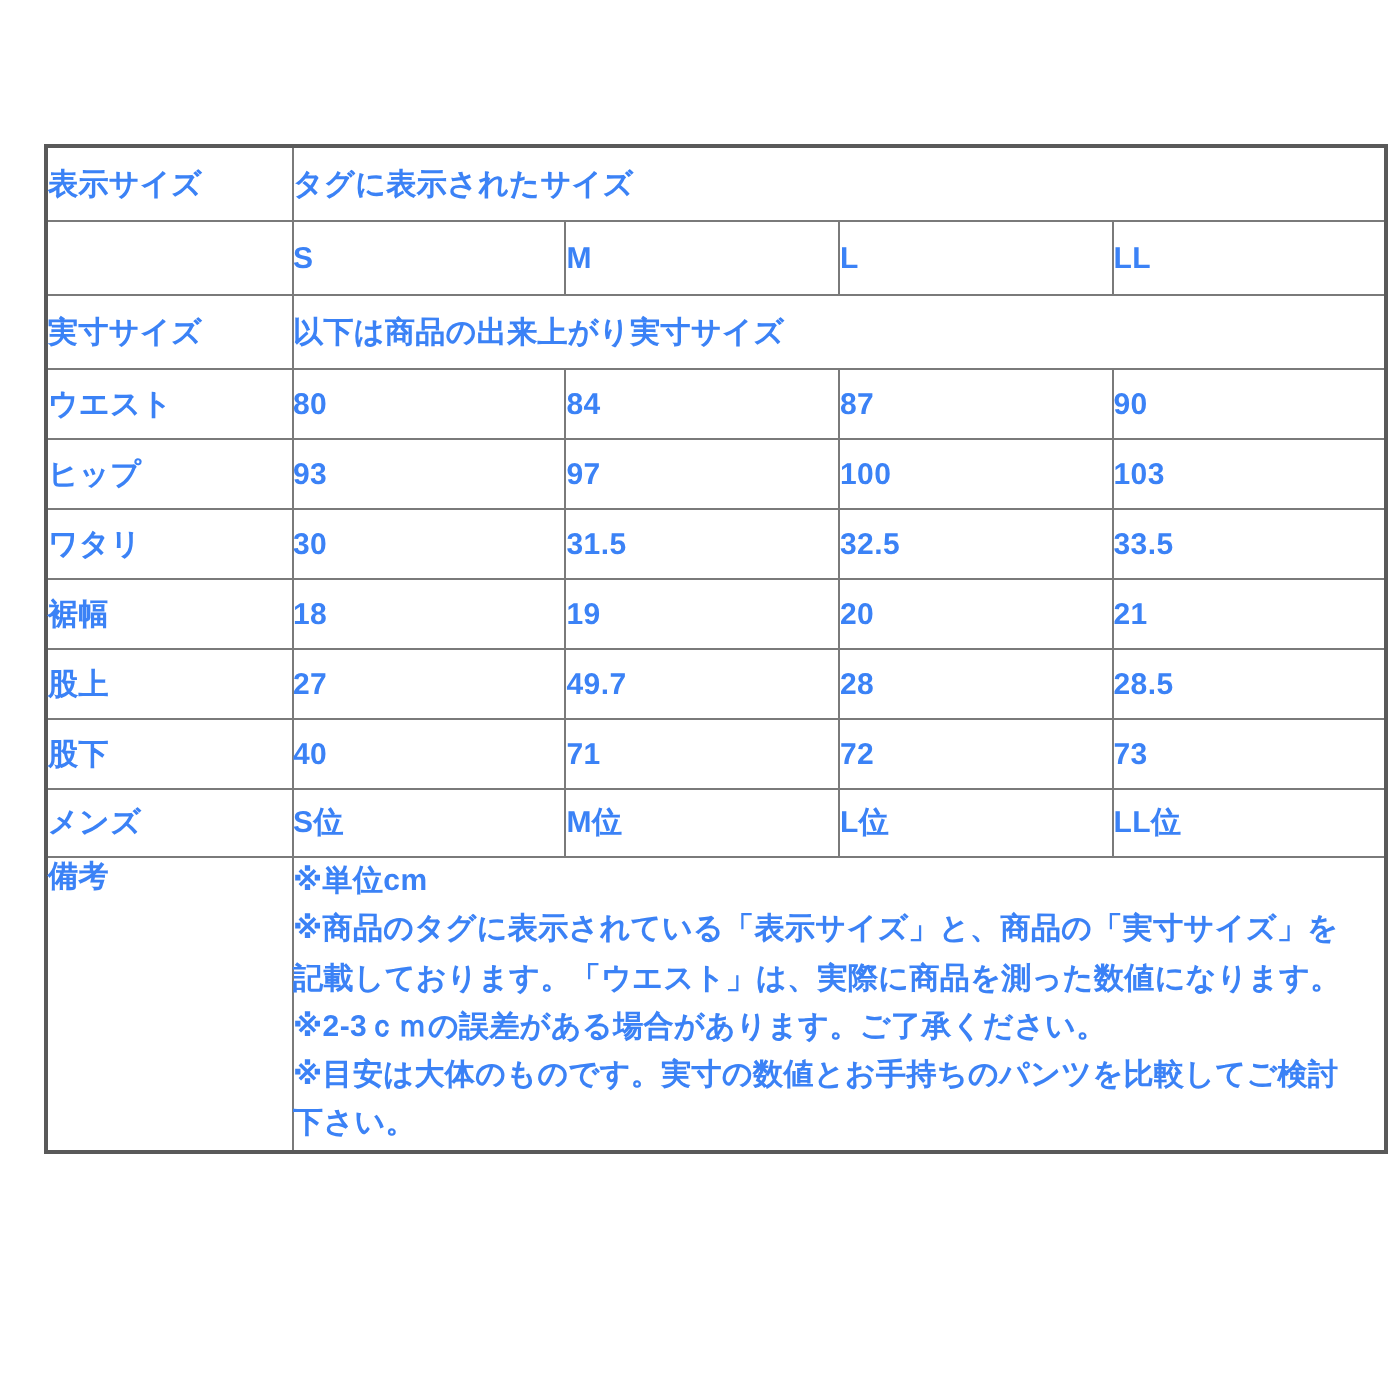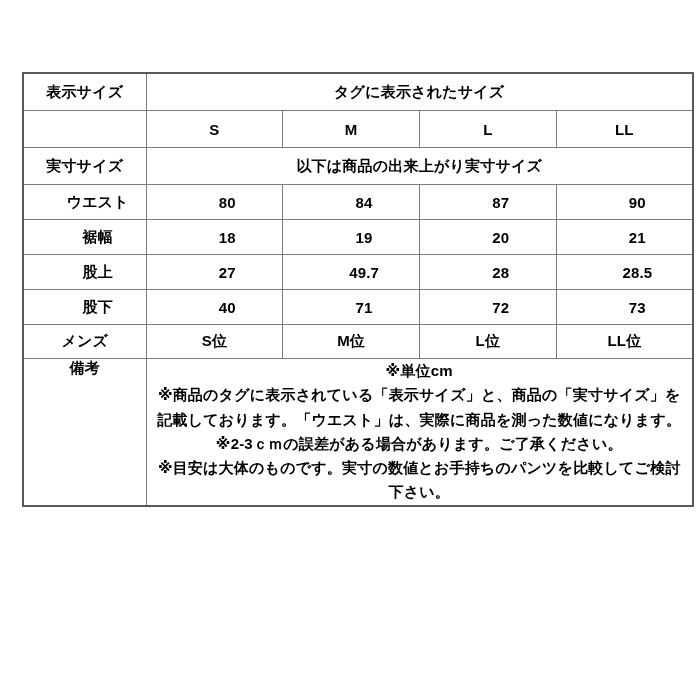--- a/index.html
+++ b/index.html
@@ -25,42 +25,42 @@
   table.size-table {
     width: 670px;
     border-collapse: collapse;
     table-layout: fixed;
     border: 2px solid #595959;
   }
 
   table.size-table td {
     border: 1px solid #7a7a7a;
     padding: 0;
-    text-align: center;
+    text-align: left;
     vertical-align: middle;
-    color: #000000;
+    color: #3b82f6;
     font-weight: bold;
     font-size: 15px;
     letter-spacing: 0.2px;
     background: #ffffff;
   }
 
   
   col.c-label { width: 123px; }
   col.c-size  { width: 136.75px; }
 
   
   td.shaded {
     background: #e0e0e0;
   }
 
   
   tr.section-row td { height: 36px; }
   tr.size-code-row td { height: 36px; }
-  tr.measure-row td { height: 34px; padding-left: 26px; }
+  tr.measure-row td { height: 34px; }
   tr.guide-row td { height: 33px; }
 
   td.label-cell {
     font-size: 15px;
     font-weight: bold;
   }
 
   td.span-head {
     font-size: 15px;
     font-weight: bold;
@@ -130,21 +130,35 @@
       </tr>
 
       <tr class="measure-row">
         <td class="label-cell">ウエスト</td>
         <td class="num">80</td>
         <td class="num">84</td>
         <td class="num">87</td>
         <td class="num">90</td>
       </tr>
 
-
+      <tr class="measure-row">
+        <td class="label-cell">ヒップ</td>
+        <td class="num">93</td>
+        <td class="num">97</td>
+        <td class="num">100</td>
+        <td class="num">103</td>
+      </tr>
+
+      <tr class="measure-row">
+        <td class="label-cell">ワタリ</td>
+        <td class="num">30</td>
+        <td class="num">31.5</td>
+        <td class="num">32.5</td>
+        <td class="num">33.5</td>
+      </tr>
 
       <tr class="measure-row">
         <td class="label-cell">裾幅</td>
         <td class="num">18</td>
         <td class="num">19</td>
         <td class="num">20</td>
         <td class="num">21</td>
       </tr>
 
       <tr class="measure-row">

